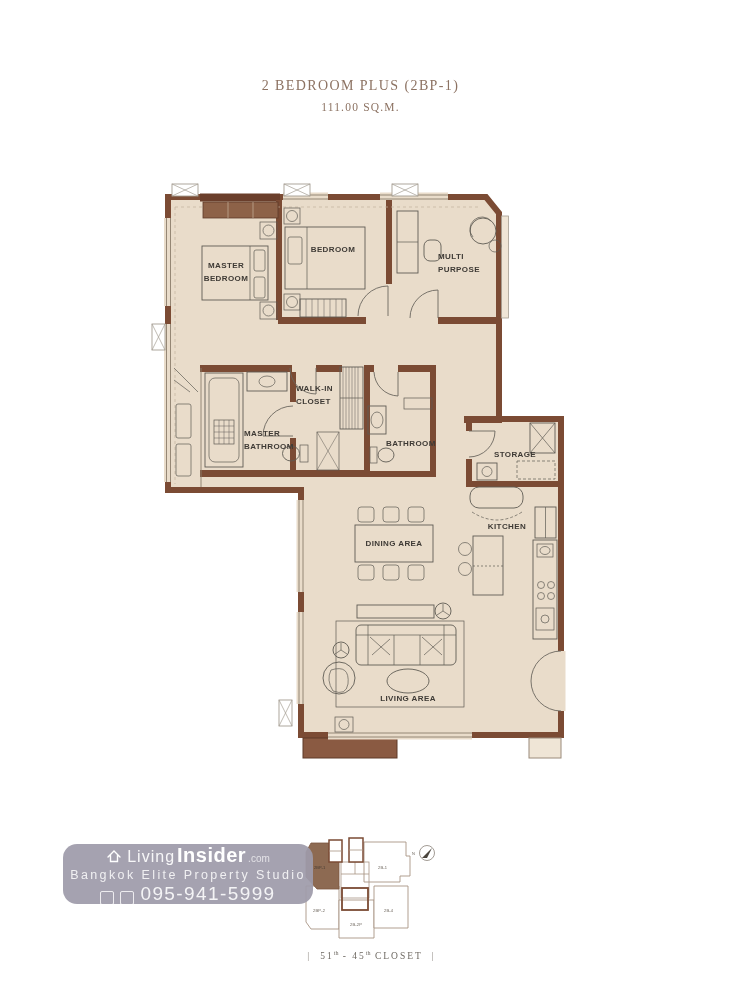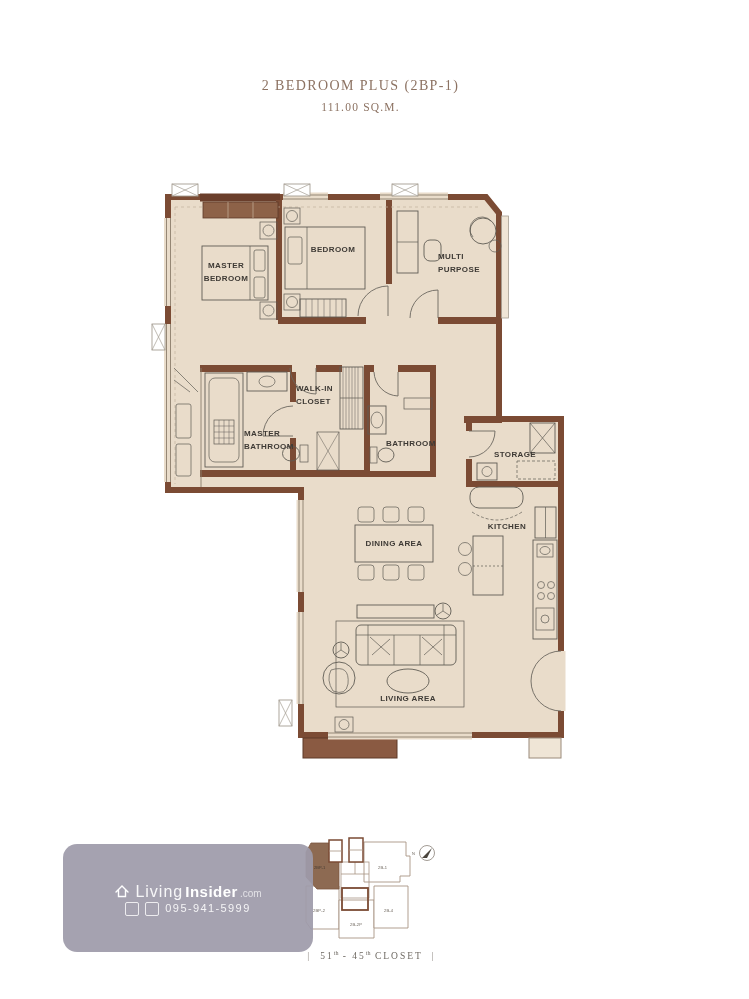--- a/index.html
+++ b/index.html
@@ -25,30 +25,30 @@
   .rlabel{font:700 8px "Liberation Sans",sans-serif;fill:#3e3a35;letter-spacing:0.4px;}
   
   .keyplan-svg{position:absolute;left:297px;top:830px;z-index:1;}
   .kp-outline{fill:#ffffff;stroke:#a89484;stroke-width:0.9;}
   .kp-core{fill:none;stroke:#a89484;stroke-width:0.8;}
   .kp-shaft{fill:#ffffff;stroke:#7b4b34;stroke-width:1.5;}
   .kp-sq{fill:none;stroke:#7b4b34;stroke-width:1.8;}
   .kp-label{font:4px "Liberation Sans",sans-serif;fill:#6b635a;letter-spacing:0.2px;}
   .kp-label-hl{font:4px "Liberation Sans",sans-serif;fill:#453b33;}
   
-  .watermark{position:absolute;left:63px;top:844px;width:250px;height:108px;z-index:2;
+  .watermark{position:absolute;left:63px;top:844px;width:250px;height:60px;z-index:2;
              background:rgba(158,155,170,0.93);border-radius:14px;color:#fff;
              display:flex;flex-direction:column;align-items:center;justify-content:center;gap:1px;}
   .wm-brand{display:flex;align-items:baseline;gap:2px;}
   .wm-brand .light{font-size:16px;font-weight:300;letter-spacing:1px;color:#ffffffe8;}
-  .wm-brand .bold{font-size:15px;font-weight:700;letter-spacing:0.5px;color:#ffffff;}
+  .wm-brand .bold{font-size:20px;font-weight:700;letter-spacing:0.5px;color:#ffffff;}
   .wm-brand .tld{font-size:10px;color:#ffffffb0;}
   .wm-house{position:relative;top:2px;margin-right:3px;}
   .wm-studio{font-size:12.5px;letter-spacing:2.4px;color:#ffffffd6;}
-  .wm-phone-row{display:flex;align-items:flex-start;gap:6px;font-size:11px;letter-spacing:1.4px;color:#ffffffe0;}
+  .wm-phone-row{display:flex;align-items:flex-end;gap:6px;font-size:19px;letter-spacing:1.4px;color:#ffffffe0;}
   .wm-sq{width:12px;height:12px;border:1.5px solid #ffffffcc;border-radius:2px;display:inline-block;}
   
   .floor-note{position:absolute;top:950px;left:0;width:749px;text-align:center;transform:translateX(-3px);
               font-family:"Liberation Serif",serif;font-size:9.5px;letter-spacing:2px;color:#6f6a63;}
   .floor-note .bar{margin:0 9px;color:#8a857d;}
   .floor-note sup{font-size:6px;letter-spacing:0;}
 </style>
 </head>
 <body>
 
@@ -413,20 +413,21 @@
 
   <div class="watermark">
     <div class="wm-brand">
       <svg class="wm-house" width="16" height="16" viewBox="0 0 16 16">
         <path d="M2,9 L8,3 L14,9 M4.5,7.5 L4.5,13.5 L11.5,13.5 L11.5,7.5" fill="none" stroke="#ffffff" stroke-width="1.4" stroke-linecap="round"></path>
       </svg>
       <span class="light">Living</span>
         <span class="bold">Insider</span>
         <span class="tld">.com</span>
     </div>
+    <div class="wm-studio">Bangkok Elite Property Studio</div>
     <div class="wm-phone-row">
       <span class="wm-sq"></span>
       <span class="wm-sq"></span>
       <span>095-941-5999</span>
     </div>
   </div>
 
   <div class="floor-note">
     <span class="bar">|</span><span>51</span><sup>th</sup> <span>- 45</span><sup>th</sup> <span>CLOSET</span><span class="bar">|</span>
   </div>

